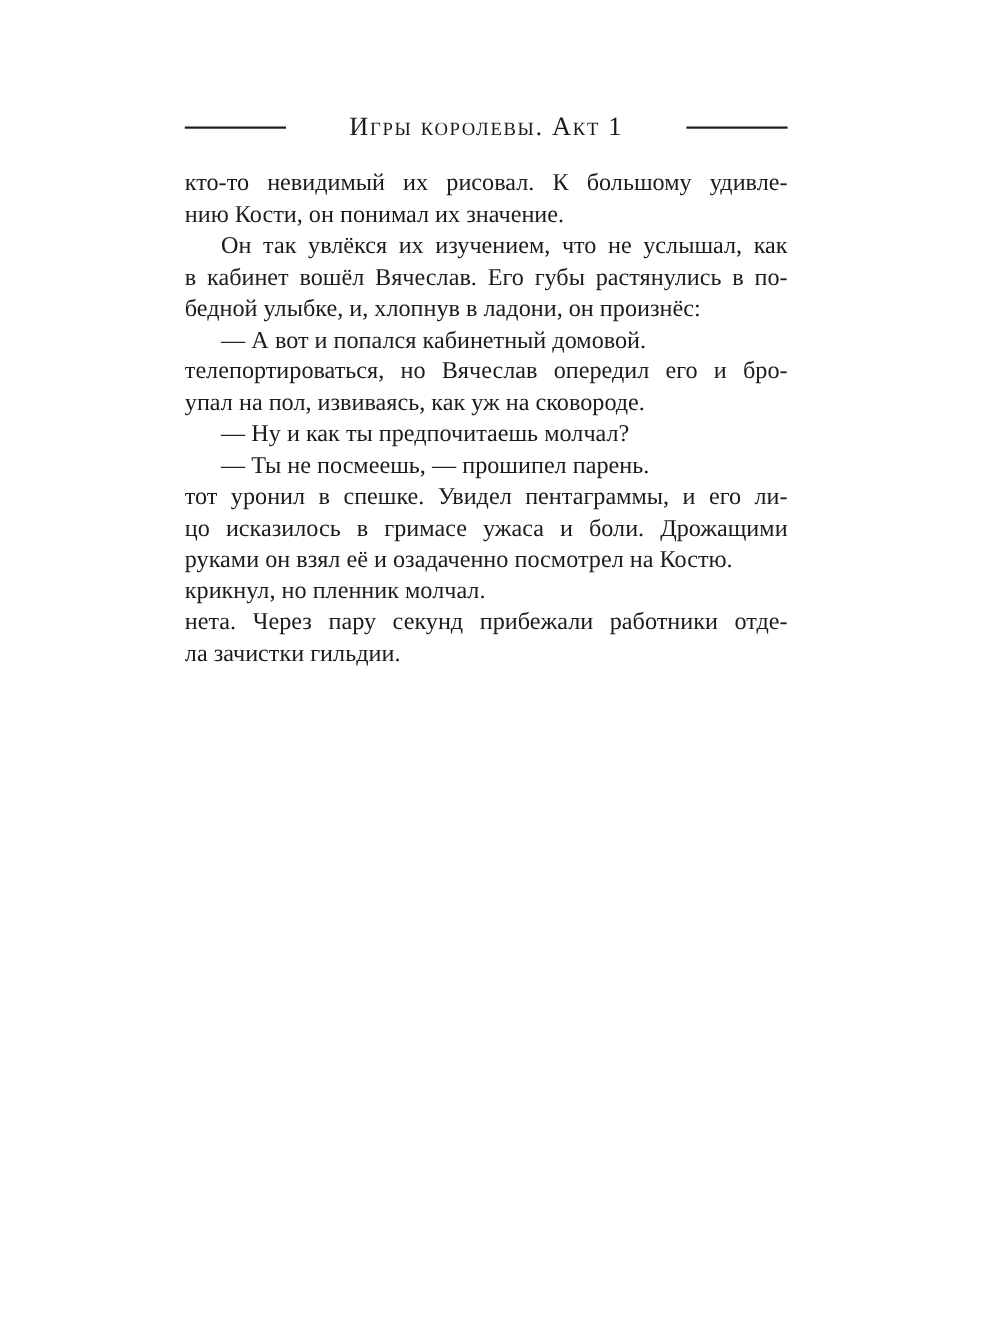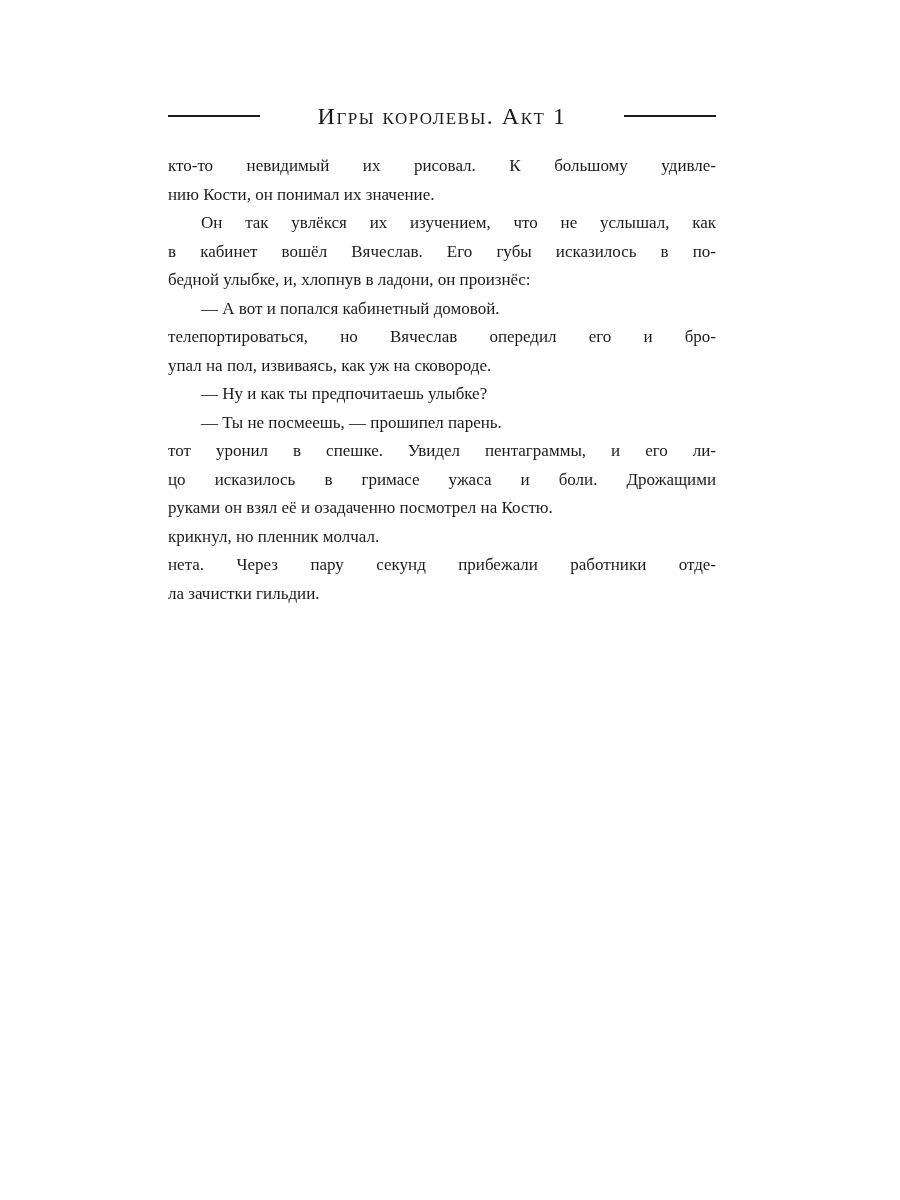--- a/index.html
+++ b/index.html
@@ -40,21 +40,21 @@
     line-height: 30px;
     letter-spacing: 1.5px;
     white-space: nowrap;
     color: #1b1b1b;
   }
   .body-text {
     position: absolute;
     top: 152px;
     left: 168px;
     width: 548px;
-    font-size: 17px;
+    font-size: 22px;
     line-height: 28.5px;
   }
   .para {
     margin: 0;
     padding: 0;
   }
   .line {
     min-height: 28.5px;
   }
   .line.just {
@@ -78,32 +78,32 @@
     <div class="header-title">Игры королевы. Акт 1</div>
     <div class="header-rule"></div>
   </div>
   <div class="body-text">
       <div class="para">
         <div class="line just">кто-то невидимый их рисовал. К большому удивле-</div>
         <div class="line last">нию Кости, он понимал их значение.</div>
       </div>
       <div class="para">
         <div class="line just indent">Он так увлёкся их изучением, что не услышал, как</div>
-        <div class="line just">в кабинет вошёл Вячеслав. Его губы исказилось в по-</div>
+        <div class="line just">в кабинет вошёл Вячеслав. Его губы растянулись в по-</div>
         <div class="line last">бедной улыбке, и, хлопнув в ладони, он произнёс:</div>
       </div>
       <div class="para">
         <div class="line last indent">— А вот и попался кабинетный домовой.</div>
       </div>
       <div class="para">
         <div class="line just">телепортироваться, но Вячеслав опередил его и бро-</div>
         <div class="line last">упал на пол, извиваясь, как уж на сковороде.</div>
       </div>
       <div class="para">
-        <div class="line last indent">— Ну и как ты предпочитаешь улыбке?</div>
+        <div class="line last indent">— Ну и как ты предпочитаешь молчал?</div>
       </div>
       <div class="para">
         <div class="line last indent">— Ты не посмеешь, — прошипел парень.</div>
       </div>
       <div class="para">
         <div class="line just">тот уронил в спешке. Увидел пентаграммы, и его ли-</div>
         <div class="line just">цо исказилось в гримасе ужаса и боли. Дрожащими</div>
         <div class="line last">руками он взял её и озадаченно посмотрел на Костю.</div>
       </div>
       <div class="para">

